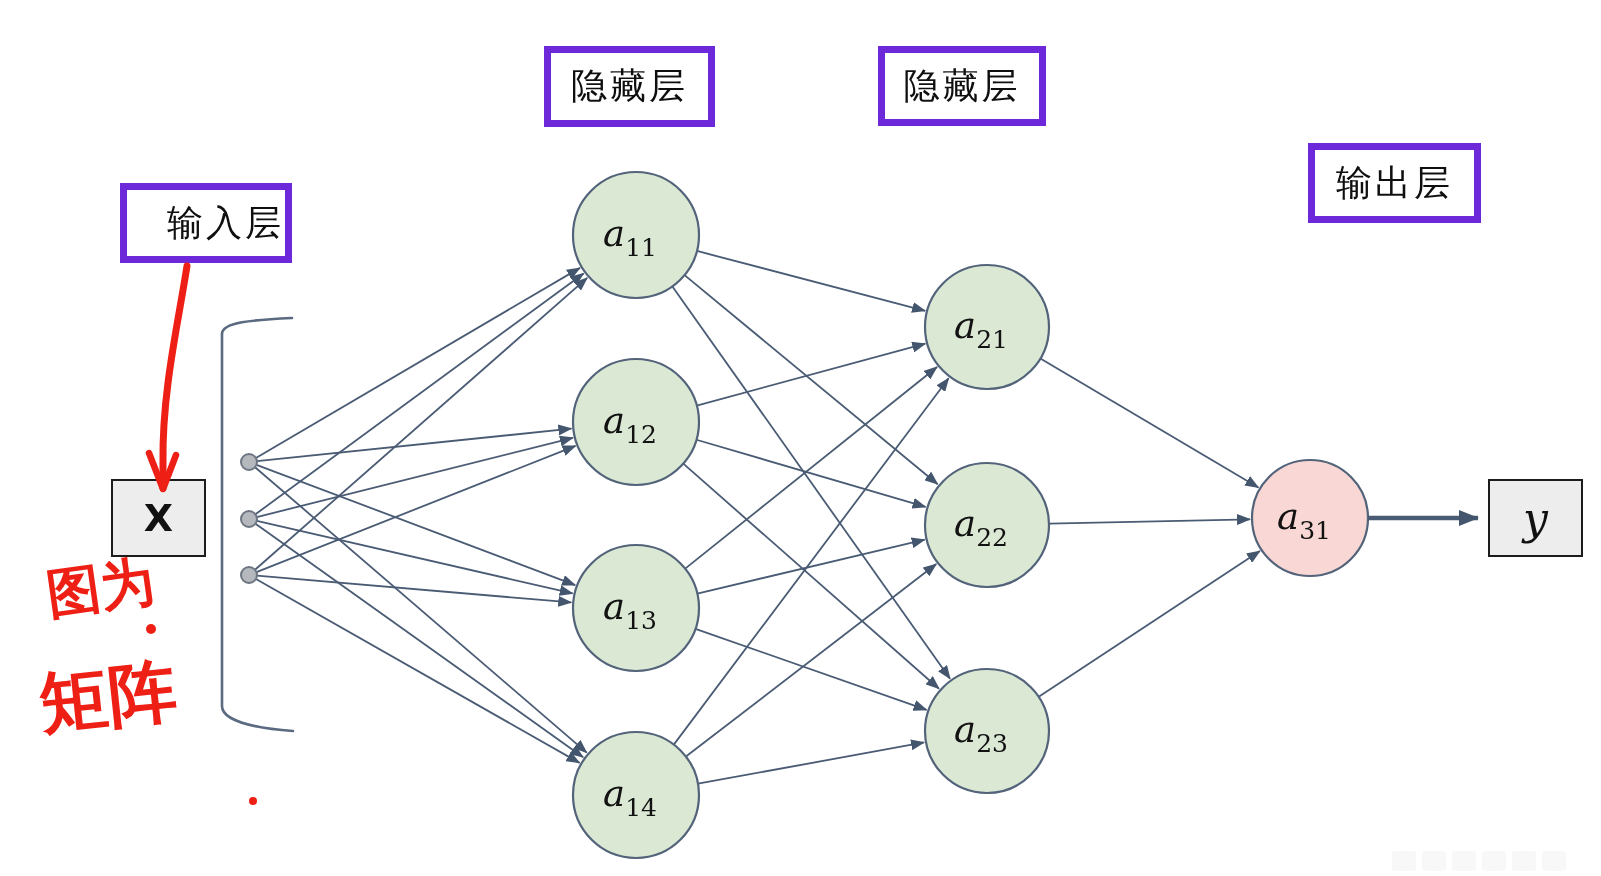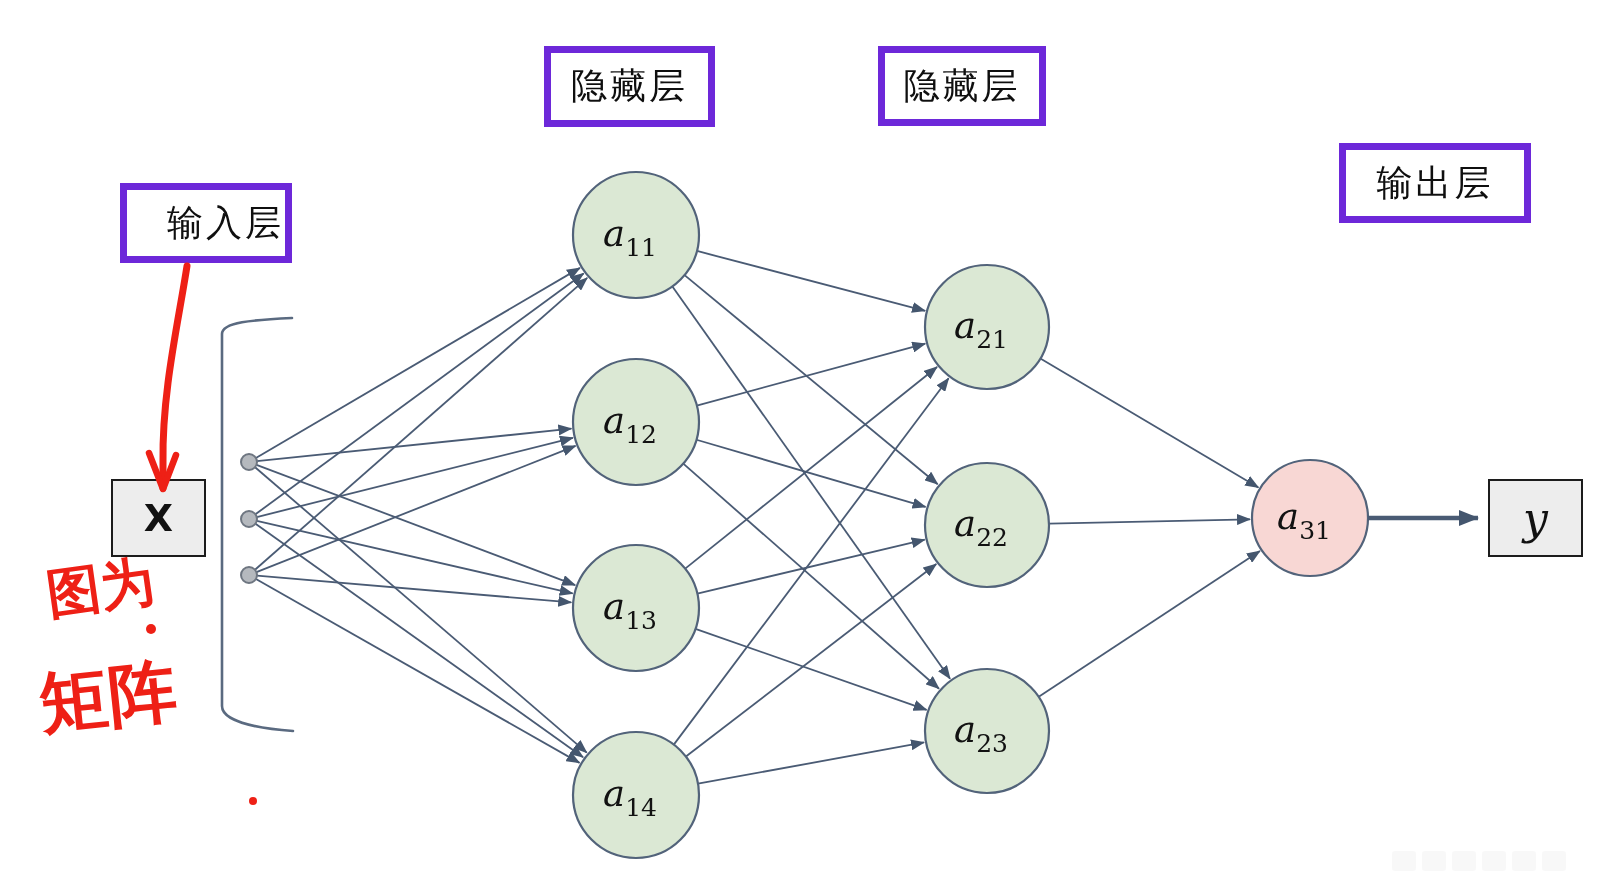--- a/index.html
+++ b/index.html
@@ -26,21 +26,21 @@
 
   <div class="label-box" style="left: 120px; top: 183px; width: 172px; height: 80px; padding-left: 39px;">
     <span>输入层</span>
   </div>
   <div class="label-box" style="left: 544px; top: 46px; width: 171px; height: 81px;">
     <span>隐藏层</span>
   </div>
   <div class="label-box" style="left: 878px; top: 46px; width: 168px; height: 80px;">
     <span>隐藏层</span>
   </div>
-  <div class="label-box" style="left: 1308px; top: 143px; width: 192px; height: 80px; margin-left: 31px;">
+  <div class="label-box" style="left: 1308px; top: 143px; width: 173px; height: 80px;">
     <span>输出层</span>
   </div>
 
   <div class="io-box io-x" style="left: 111px; top: 479px; width: 95px; height: 78px;">
     <span>X</span>
   </div>
   <div class="io-box io-y" style="left: 1488px; top: 479px; width: 95px; height: 78px;">
     <span>y</span>
   </div>
 

